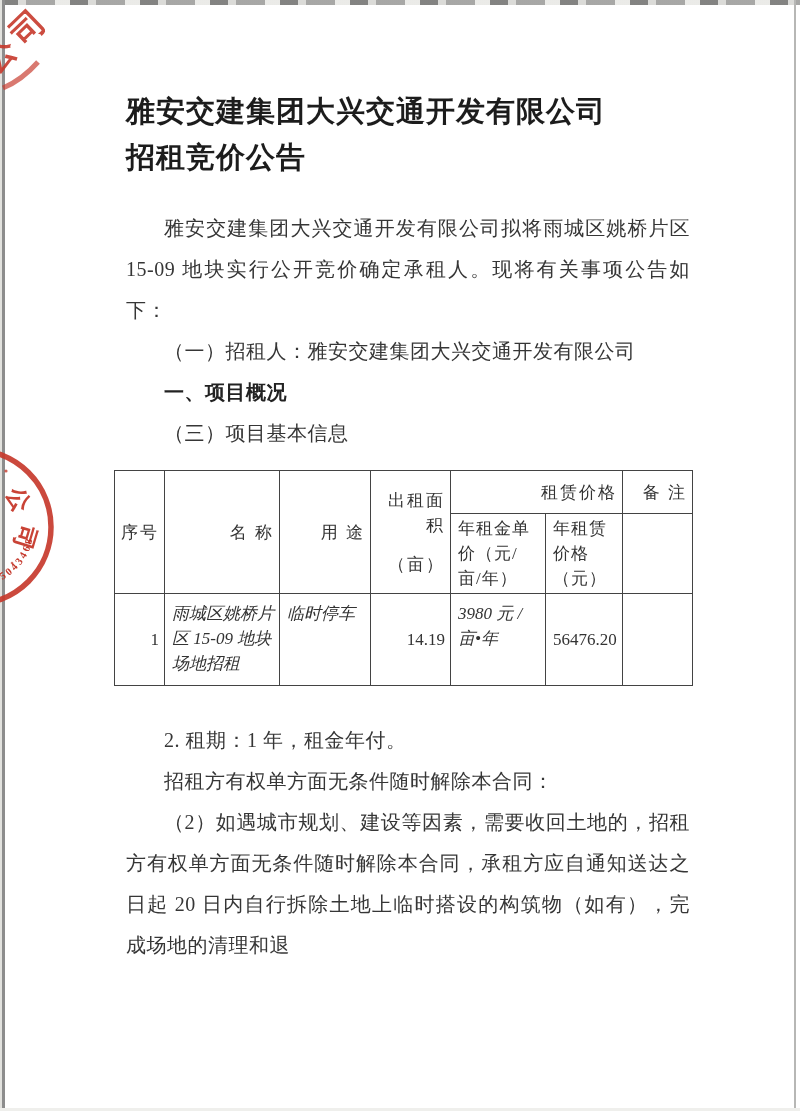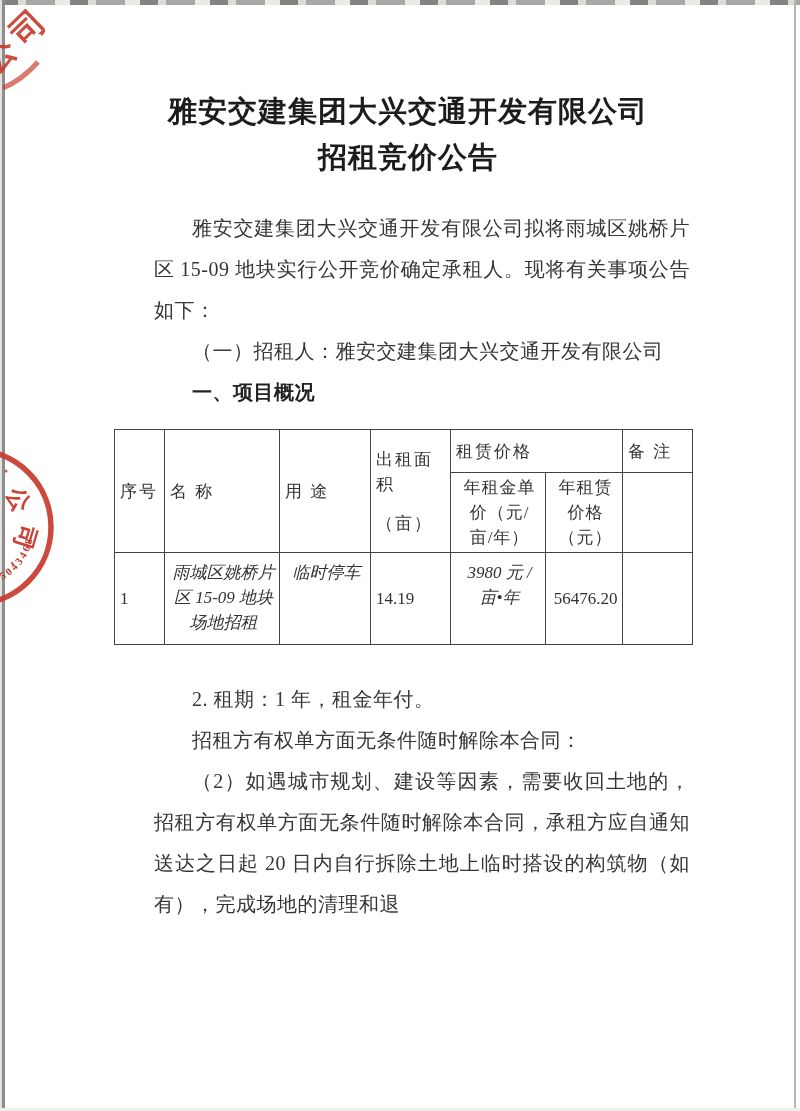--- a/index.html
+++ b/index.html
@@ -17,48 +17,48 @@
     background:repeating-linear-gradient(90deg,#5a5a58 0 18px,#cfcfcb 18px 26px,#8a8a88 26px 55px,#e4e4e0 55px 70px);
     opacity:.75;
   }
   .edge-left-outer{position:absolute;top:0;left:0;width:2px;bottom:0;background:#e2e2de;}
   .edge-left{position:absolute;top:0;left:2px;width:3px;bottom:0;background:#8d8d8d;}
   .edge-right{position:absolute;top:0;right:4px;width:2px;bottom:0;background:#b7b7b5;}
   .edge-bottom{position:absolute;left:0;right:0;bottom:0;height:3px;background:#efefec;}
 
   .content{position:absolute;left:126px;top:88px;width:564px;}
 
-  .title{ text-align:center; font-weight:bold; font-size:29px; line-height:46px;
+  .title{ text-align:left; font-weight:bold; font-size:29px; line-height:46px;
           letter-spacing:1px; color:#1c1c1c;}
   .title-line{white-space:nowrap;}
 
   .body-block .para{
     margin:0; font-size:20px; line-height:41px; letter-spacing:0.5px;
     text-align:justify; color:#363636;
   }
-  .body-block .para.indent{text-indent:38px;margin-left:28px;}
+  .body-block .para.indent{text-indent:38px;}
   .body-block .para.bold{font-weight:bold;color:#222;}
   [data-name="body-top"] .para:first-child{margin-top:28px;}
 
   table.info-table{
     border-collapse:collapse; table-layout:fixed;
     width:578px; margin:16px 0 34px -12px;
     font-size:17px; color:#333; background:#fff;
   }
   .info-table td{
     border:1.5px solid #434343; padding:2px 5px;
-    text-align:left; vertical-align:middle; line-height:25px;
+    text-align:right; vertical-align:middle; line-height:25px;
     overflow:hidden;
   }
   .info-table tr.r1 td{height:38px; letter-spacing:2px;}
   .info-table tr.r2 td{height:48px; letter-spacing:1px;}
   .info-table tr.r3 td{height:82px; letter-spacing:0;}
   .info-table td.area-th{letter-spacing:2px;}
   .info-table td.area-th .l2{margin-top:14px;}
-  .info-table td.tl{text-align:center; padding-left:7px; padding-right:4px;}
+  .info-table td.tl{text-align:left; padding-left:7px; padding-right:4px;}
   .info-table td.top{vertical-align:top; padding-top:7px;font-style:italic;}
 
   .side-seal{position:absolute; left:0; top:443px;}
   .corner-seal{position:absolute; left:0; top:0;}
   .seal-text{font-family:"Liberation Serif","DejaVu Serif",serif; font-weight:bold;}
 </style>
 </head>
 <body>
 
 <div class="page" data-name="scanned-document-page">
@@ -98,20 +98,21 @@
 
     <div class="title" data-name="document-title">
       <div class="title-line" data-name="title-line-1">雅安交建集团大兴交通开发有限公司</div>
       <div class="title-line" data-name="title-line-3">招租竞价公告</div>
     </div>
 
     <div class="body-block" data-name="body-top">
         <p class="para indent" data-name="paragraph">雅安交建集团大兴交通开发有限公司拟将雨城区姚桥片区 15-09 地块实行公开竞价确定承租人。现将有关事项公告如下：</p>
         <p class="para indent" data-name="paragraph">（一）招租人：雅安交建集团大兴交通开发有限公司</p>
         <p class="para indent bold" data-name="section-heading">一、项目概况</p>
+        <p class="para indent" data-name="paragraph">（三）项目基本信息</p>
       </div>
 
     <table class="info-table" data-name="project-info-table">
       <colgroup>
         <col style="width:50px">
           <col style="width:115px">
           <col style="width:91px">
         <col style="width:80px">
           <col style="width:95px">
           <col style="width:77px">

